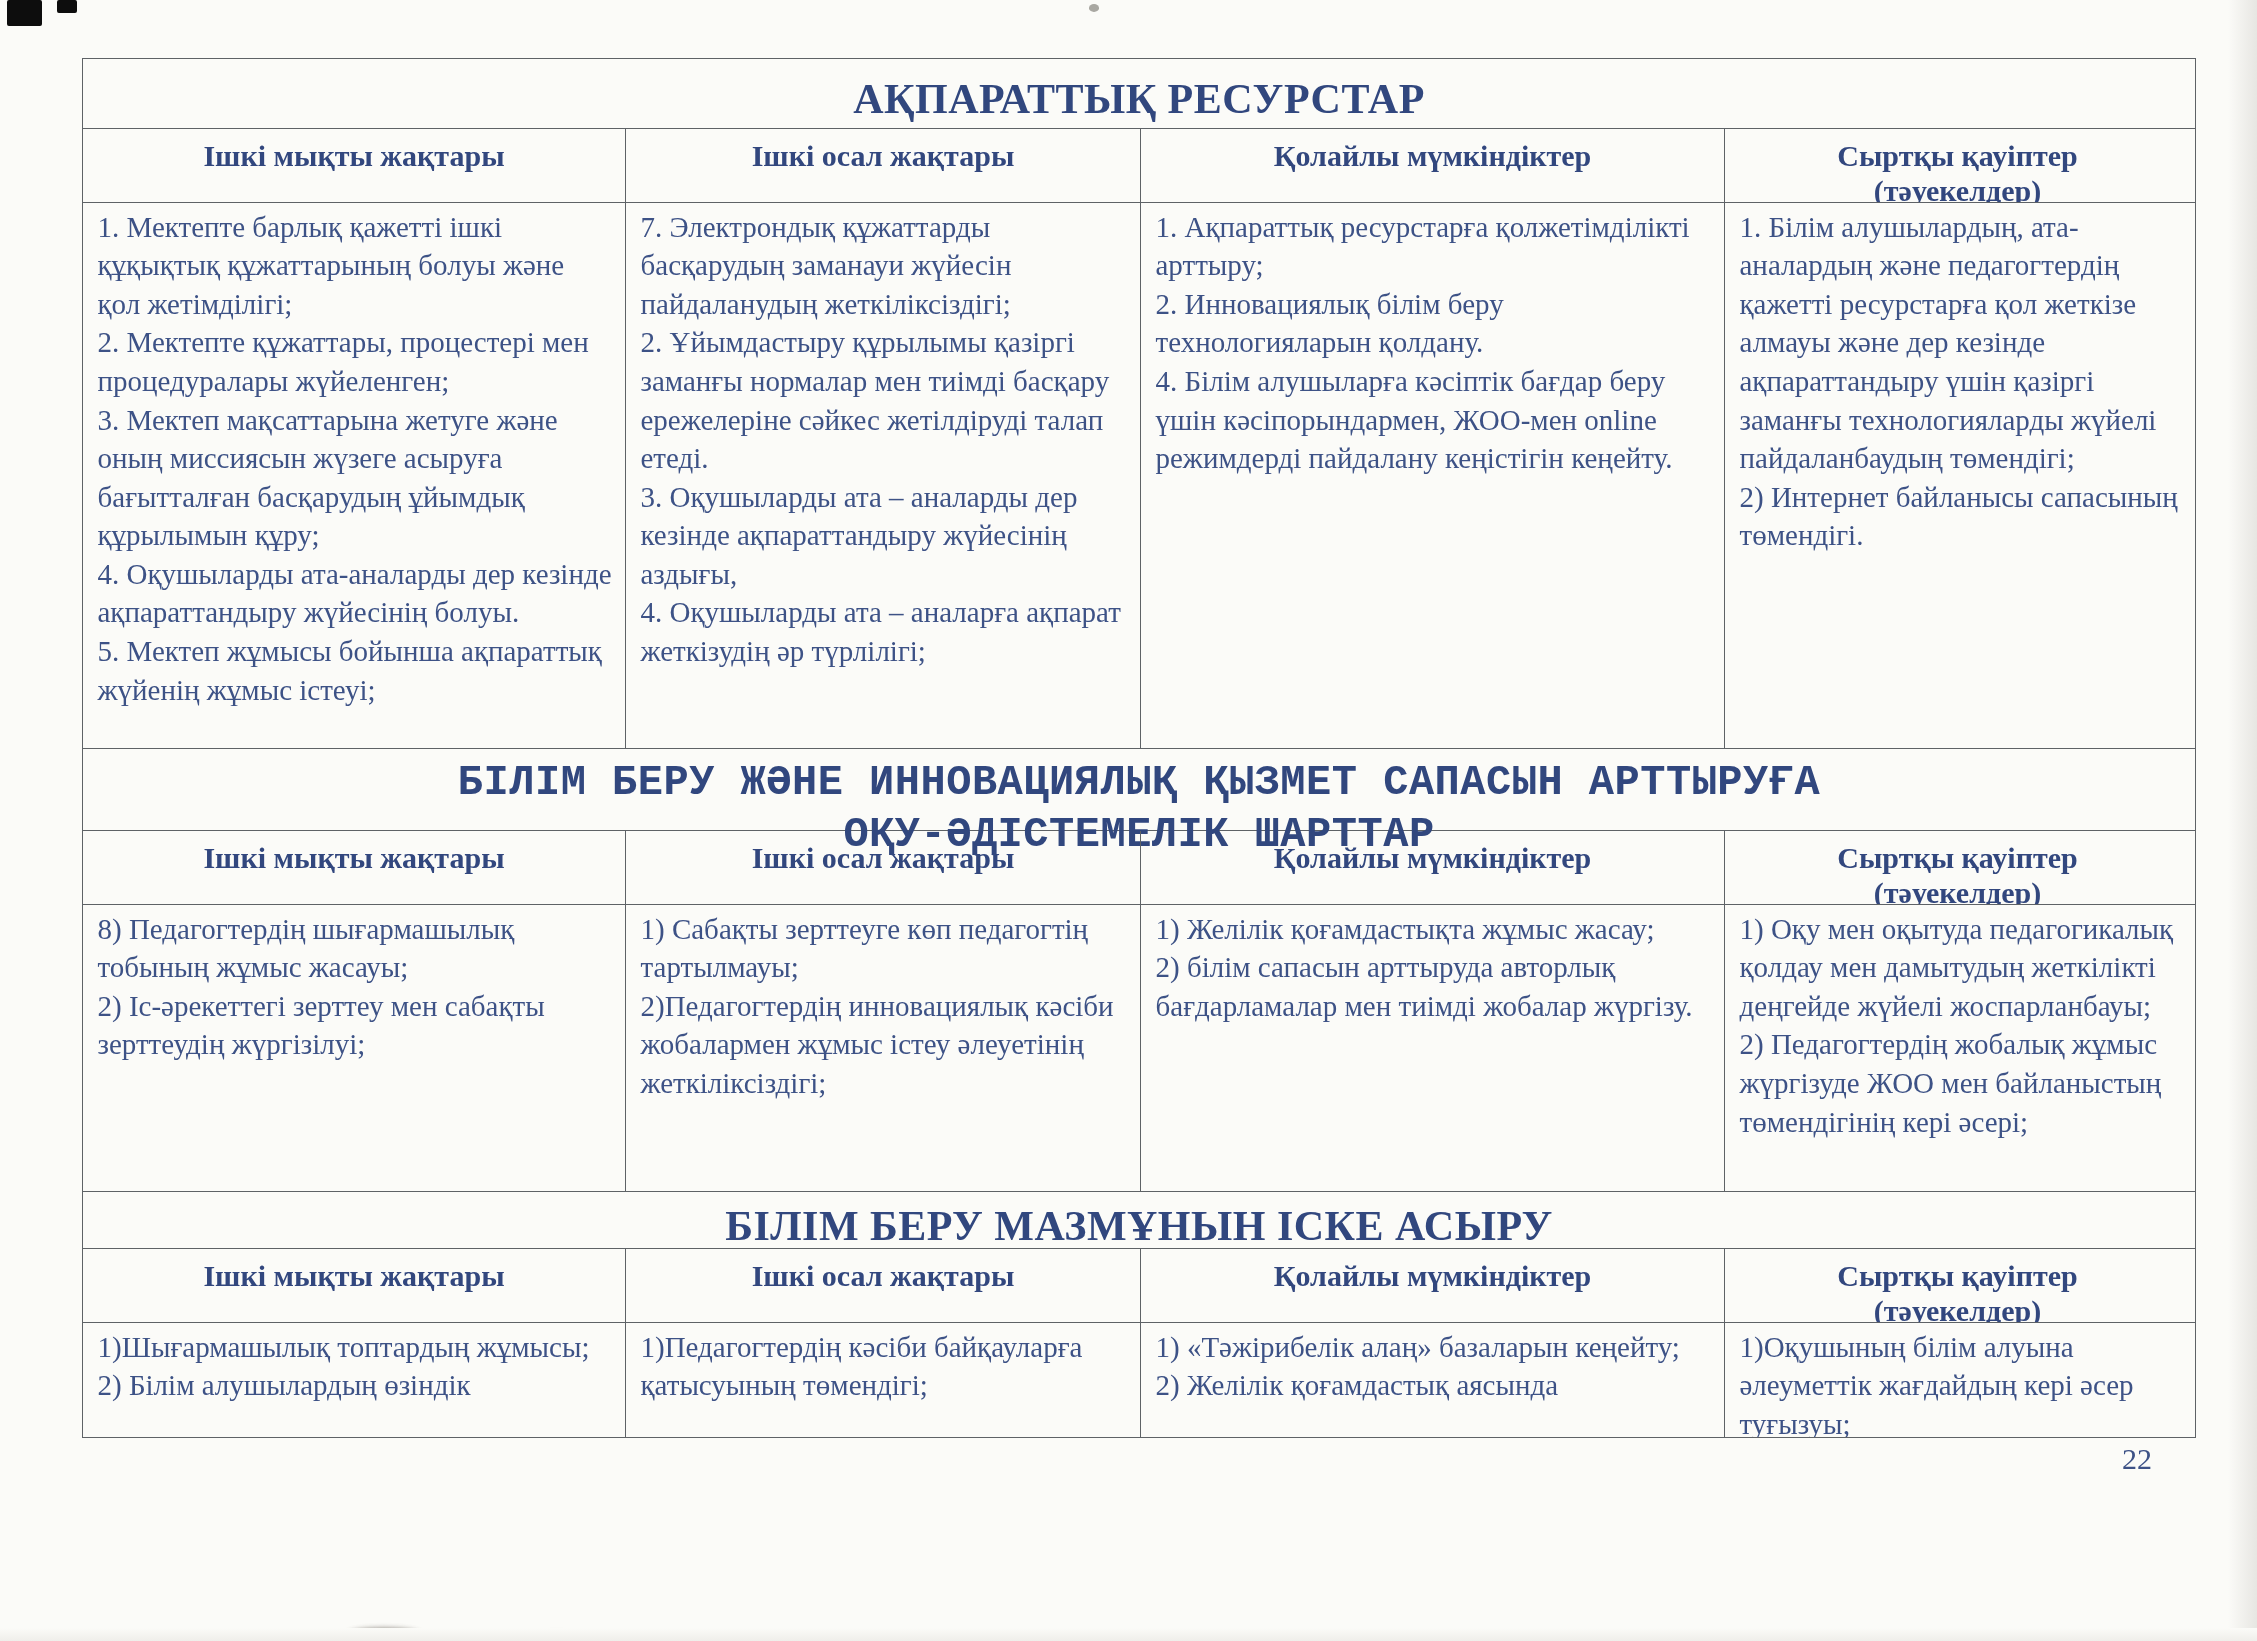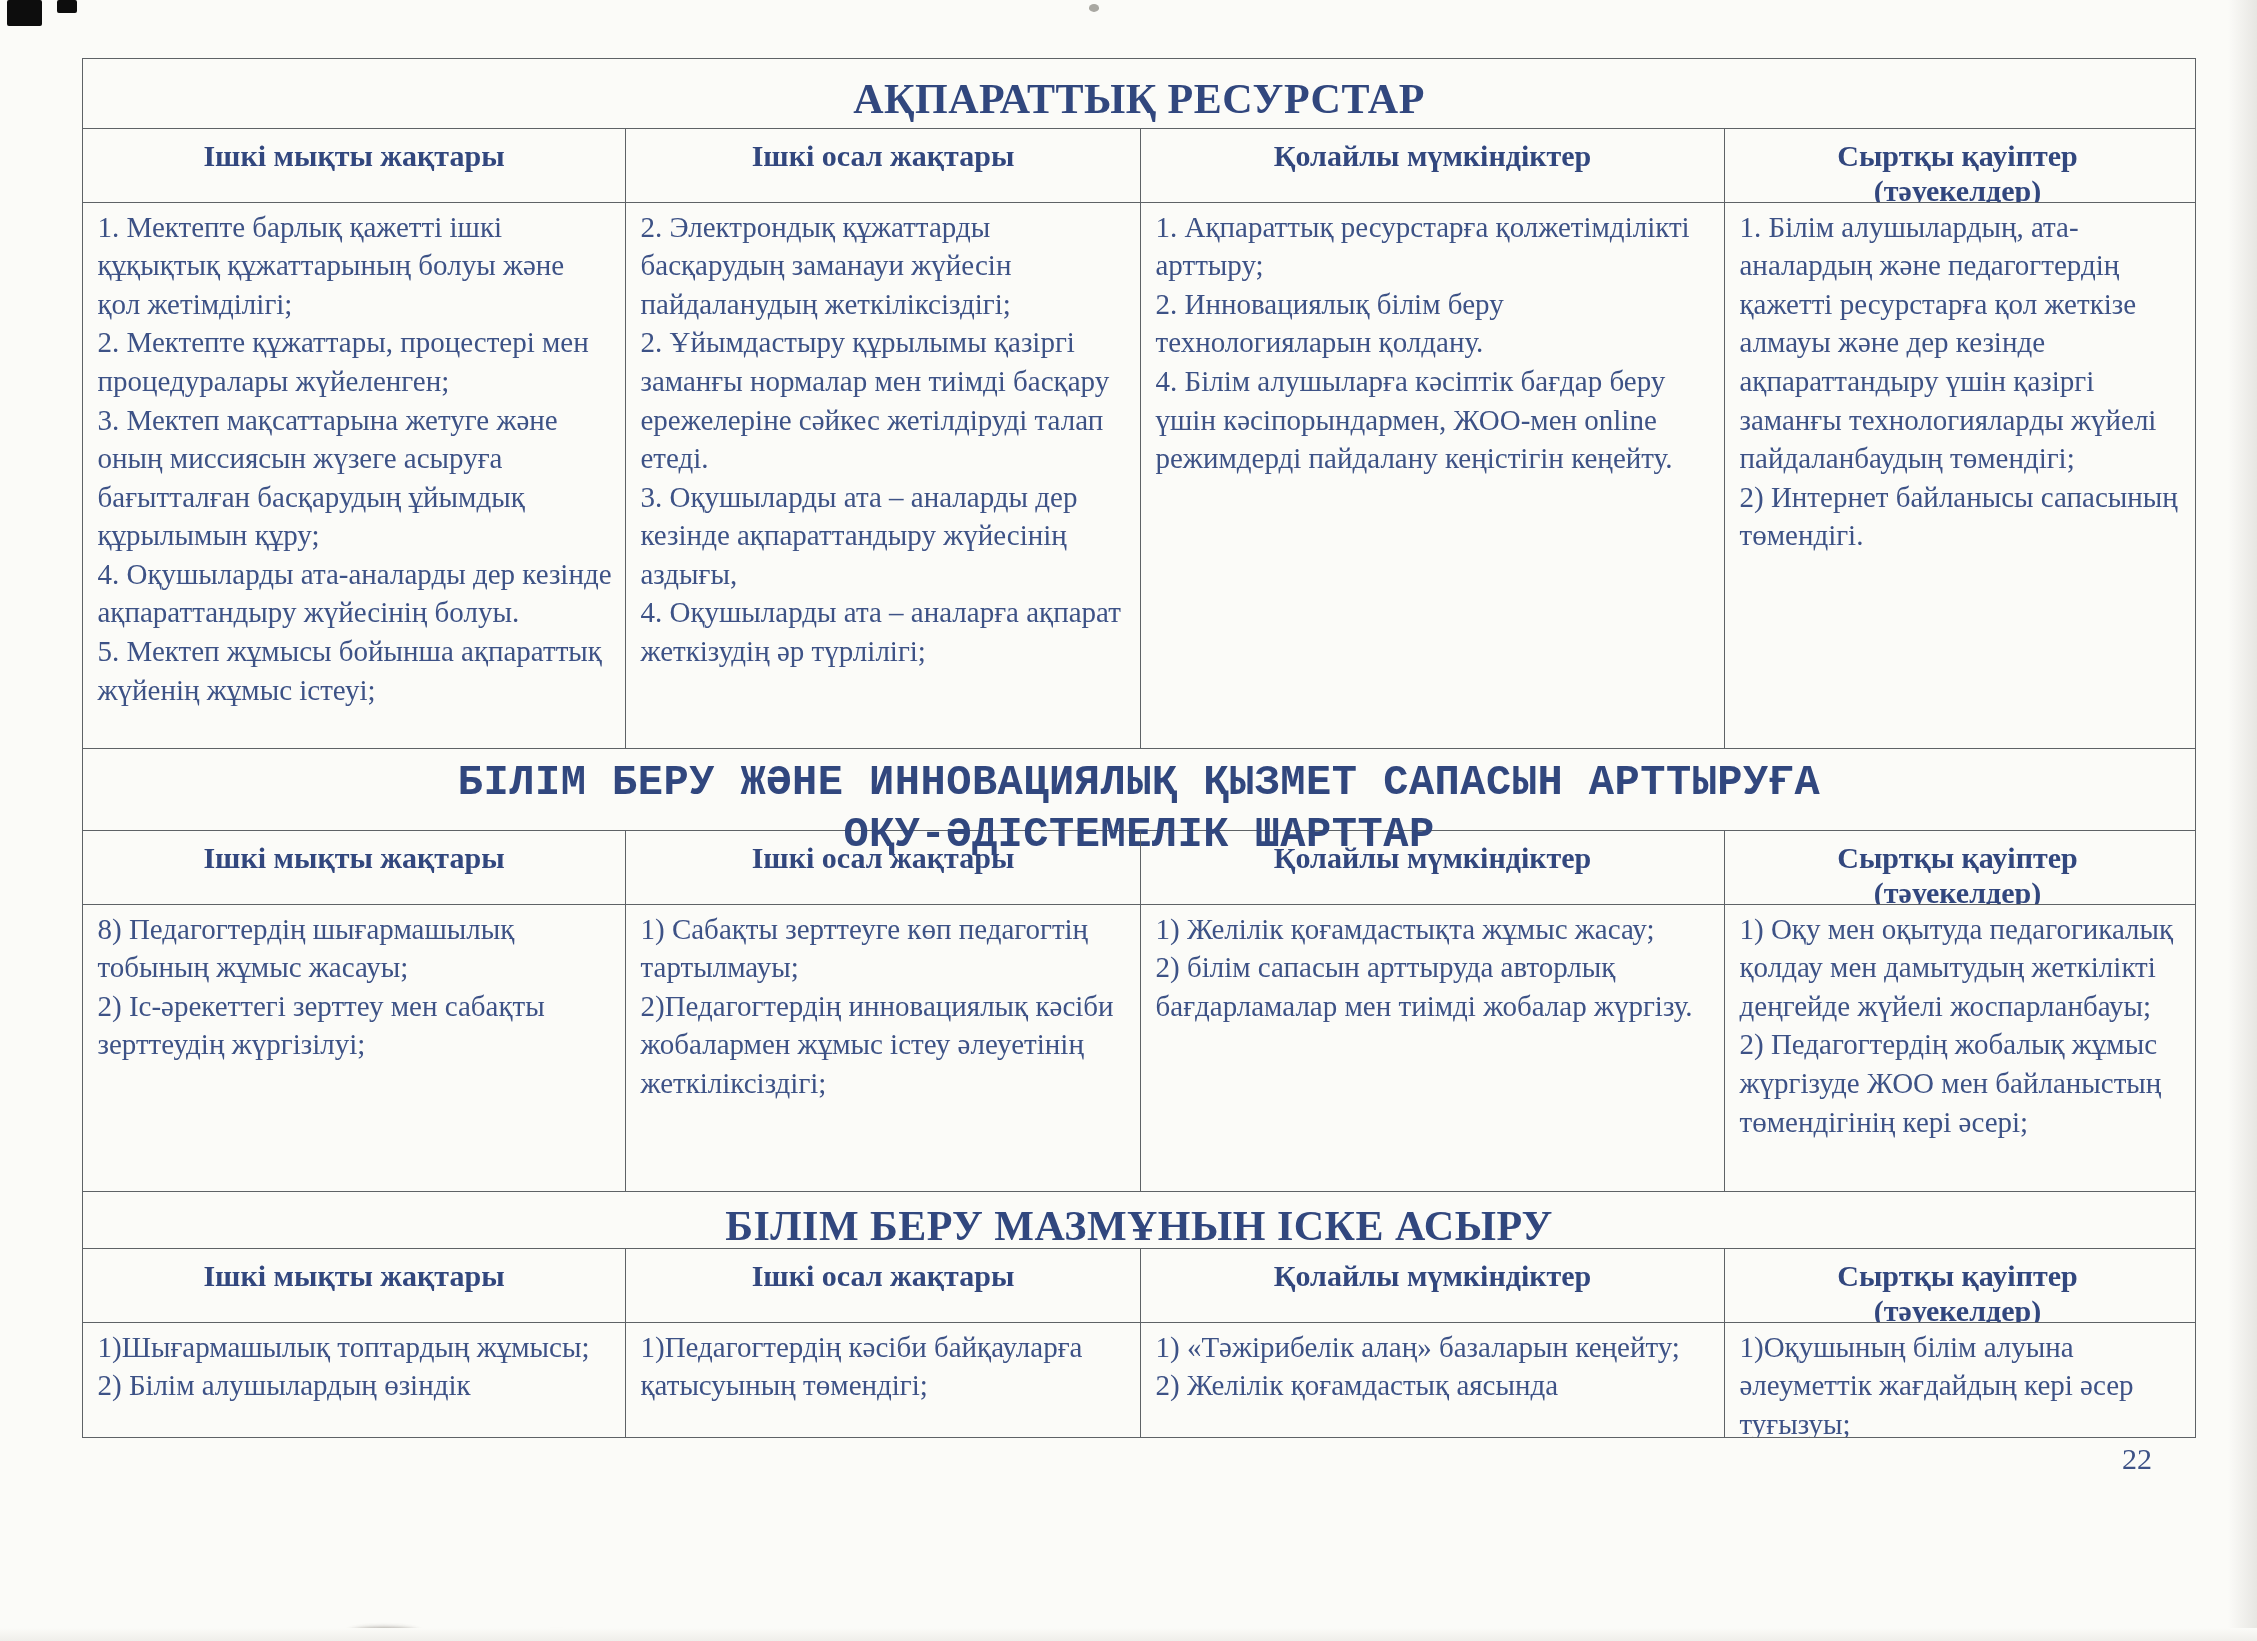--- a/index.html
+++ b/index.html
@@ -93,21 +93,21 @@
   </div>
   <div class="row r-body1">
     <div class="cell body-cell">
       <p class="cell-item">1. Мектепте барлық қажетті ішкі құқықтық құжаттарының болуы және қол жетімділігі;</p>
       <p class="cell-item">2. Мектепте құжаттары, процестері мен процедуралары жүйеленген;</p>
       <p class="cell-item">3. Мектеп мақсаттарына жетуге және оның миссиясын жүзеге асыруға бағытталған басқарудың ұйымдық құрылымын құру;</p>
       <p class="cell-item">4. Оқушыларды ата-аналарды  дер кезінде ақпараттандыру жүйесінің болуы.</p>
       <p class="cell-item">5. Мектеп жұмысы бойынша ақпараттық жүйенің жұмыс істеуі;</p>
     </div>
     <div class="cell body-cell">
-      <p class="cell-item">2. Электрондық құжаттарды басқарудың заманауи жүйесін пайдаланудың жеткіліксіздігі;</p>
+      <p class="cell-item">7. Электрондық құжаттарды басқарудың заманауи жүйесін пайдаланудың жеткіліксіздігі;</p>
       <p class="cell-item">2. Ұйымдастыру құрылымы қазіргі заманғы нормалар мен тиімді басқару ережелеріне сәйкес жетілдіруді талап етеді.</p>
       <p class="cell-item">3. Оқушыларды ата – аналарды дер кезінде ақпараттандыру жүйесінің аздығы,</p>
       <p class="cell-item">4. Оқушыларды ата – аналарға ақпарат жеткізудің әр түрлілігі;</p>
     </div>
     <div class="cell body-cell">
       <p class="cell-item">1. Ақпараттық ресурстарға қолжетімділікті арттыру;</p>
       <p class="cell-item">2. Инновациялық білім беру технологияларын қолдану.</p>
       <p class="cell-item">4. Білім алушыларға кәсіптік бағдар беру үшін кәсіпорындармен, ЖОО-мен online режимдерді пайдалану кеңістігін кеңейту.</p>
     </div>
     <div class="cell body-cell">

